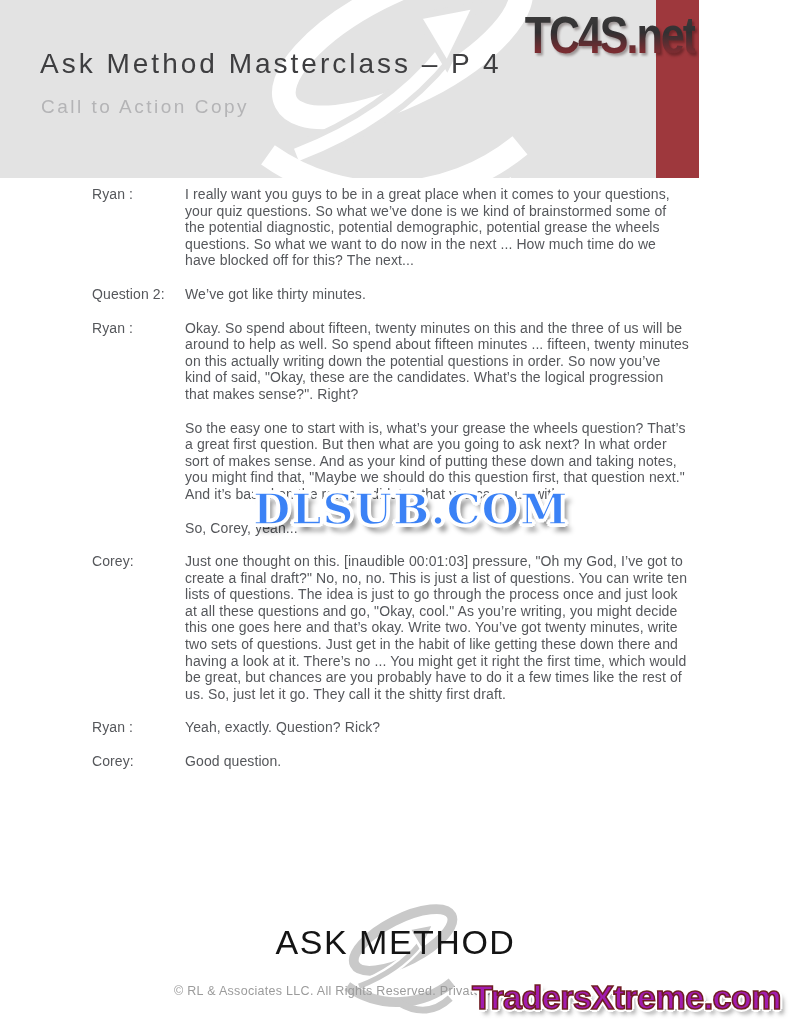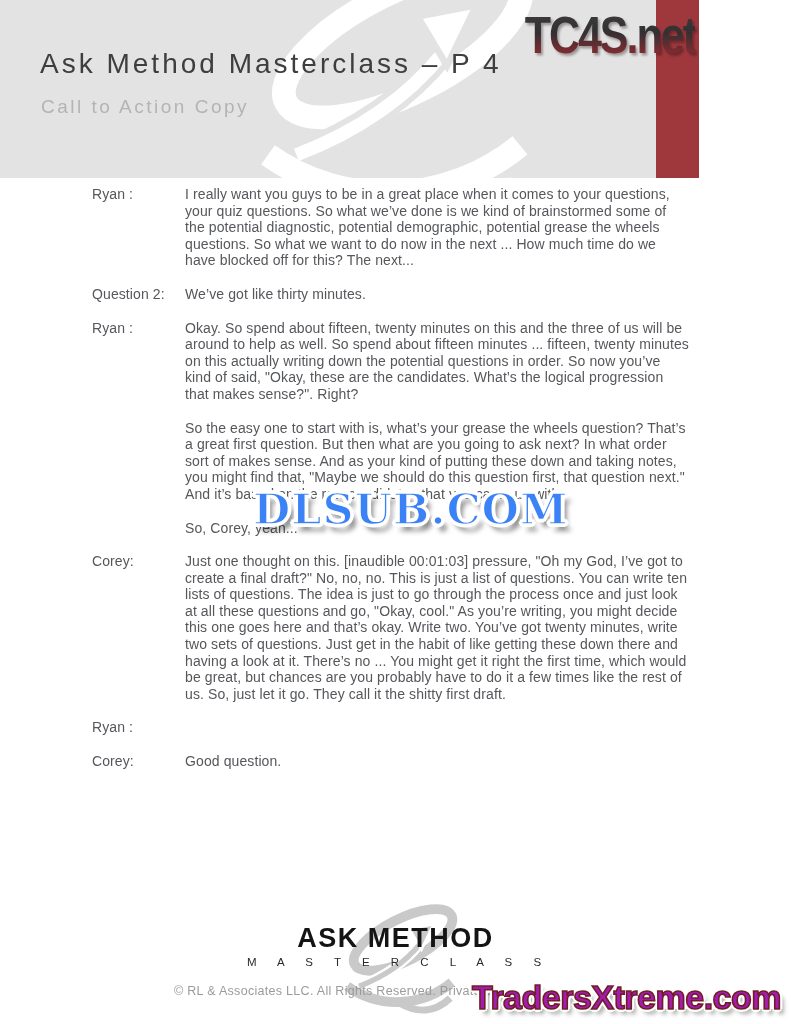--- a/index.html
+++ b/index.html
@@ -87,21 +87,21 @@
     position:absolute;left:0;top:903px;width:791px;height:95px;
     text-align:center;
   }
   .footer-swirl{
     position:absolute;left:50%;top:0;transform:translateX(-44%);
     width:118px;height:112px;
     --sw:#c9c9c9;--swbg:#ffffff;
   }
   .logo-line1{
     position:relative;margin:20px 0 0 0;
-    font-size:27px;font-weight:bold;letter-spacing:1.5px;color:#141414;
+    font-size:34px;font-weight:normal;letter-spacing:1.5px;color:#141414;
   }
   .logo-line2{
     position:relative;margin:2px 0 0 6px;
     font-size:11.5px;font-weight:400;letter-spacing:9px;color:#2a2a2a;
   }
   .copyright{
     position:absolute;left:174px;top:984px;margin:0;
     font-size:12.5px;letter-spacing:.3px;color:#9b9b9b;
     white-space:nowrap;
   }
@@ -158,20 +158,23 @@
 
     <div class="entry">
       <div class="speaker">Corey:</div>
       <div class="dialogue">
           <p>Just one thought on this. [inaudible 00:01:03] pressure, "Oh my God, I’ve got to create a final draft?" No, no, no. This is just a list of questions. You can write ten lists of questions. The idea is just to go through the process once and just look at all these questions and go, "Okay, cool." As you’re writing, you might decide this one goes here and that’s okay. Write two. You’ve got twenty minutes, write two sets of questions. Just get in the habit of like getting these down there and having a look at it. There’s no ... You might get it right the first time, which would be great, but chances are you probably have to do it a few times like the rest of us. So, just let it go. They call it the shitty first draft.</p>
         </div>
     </div>
 
     <div class="entry">
       <div class="speaker">Ryan :</div>
+      <div class="dialogue">
+          <p>Yeah, exactly. Question? Rick?</p>
+        </div>
     </div>
 
 
     <div class="entry">
       <div class="speaker">Corey:</div>
       <div class="dialogue">
           <p>Good question.</p>
         </div>
     </div>
   </main>
@@ -185,18 +188,17 @@
           <ellipse cx="150" cy="94" rx="138" ry="53" stroke="var(--sw)" stroke-width="25" transform="rotate(-27 150 94)"></ellipse>
           <path d="M38 212 C 95 190 150 158 193 104" stroke="var(--swbg)" stroke-width="26"></path>
           <path d="M38 212 C 95 190 150 158 193 104" stroke="var(--sw)" stroke-width="14"></path>
           <polygon points="166,66 228,54 197,118" fill="var(--sw)" stroke="var(--swbg)" stroke-width="7"></polygon>
           <path d="M8 212 C 90 270 198 264 274 202" stroke="var(--sw)" stroke-width="25"></path>
           <path d="M140 254 C 188 283 233 277 270 242" stroke="var(--sw)" stroke-width="18"></path>
         </g>
       </svg>
     </div>
     <p class="logo-line1">ASK METHOD</p>
-    <p class="logo-line2">M A S T E R C L A S S</p>
   </div>
   <p class="copyright">© RL &amp; Associates LLC. All Rights Reserved. Private &amp;</p>
   <div class="wm-traders">TradersXtreme.com</div>
 
 </div>
 
 </body></html>

